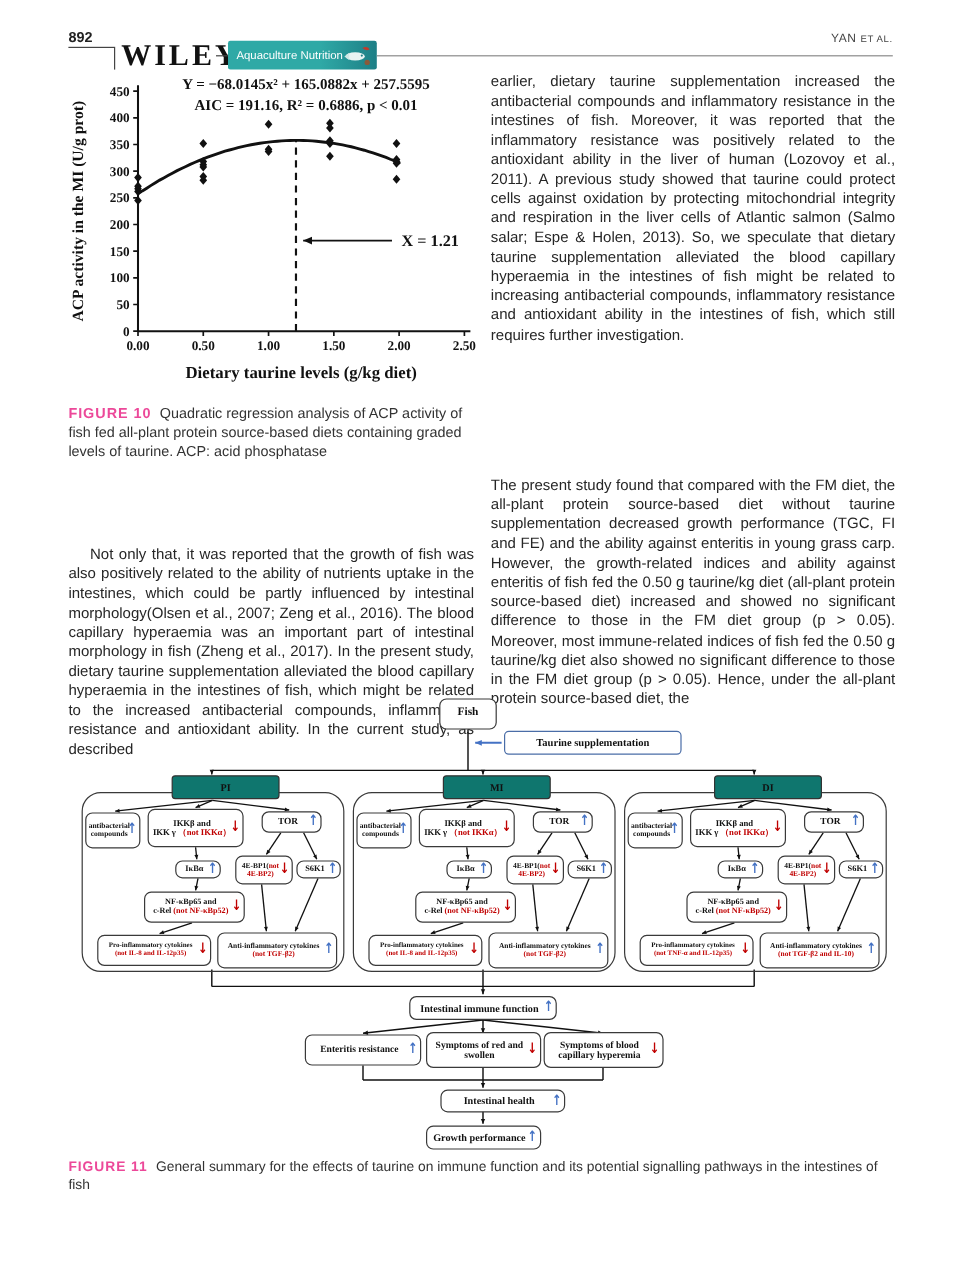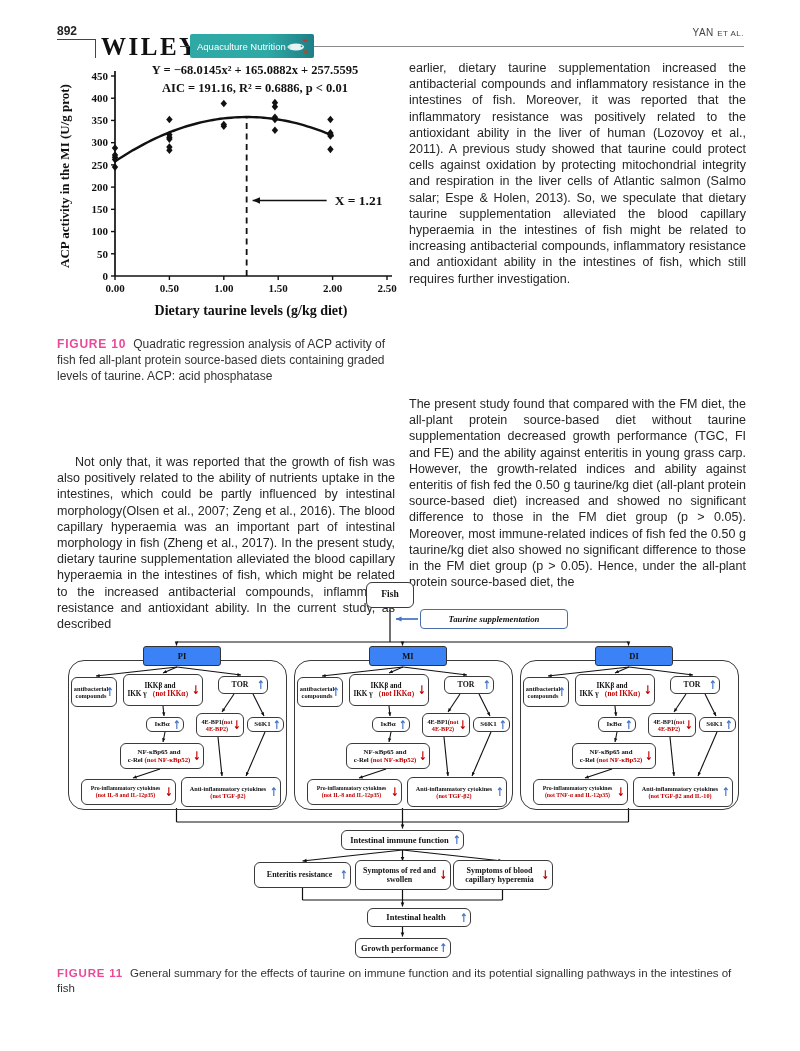--- a/index.html
+++ b/index.html
@@ -32,27 +32,27 @@
   #cap11{left:57px;top:966px;width:689px;font-size:11.5px;line-height:15px;}
   .cap-label{font-weight:700;letter-spacing:.8px;margin-right:7px;color:#ec4899;}
   
   #fig10-chart{position:absolute;left:57px;top:58px;width:340px;height:272px;}
   
   #fig11{position:absolute;left:57px;top:578px;width:688px;height:384px;}
   #fig11 svg.wires{position:absolute;left:0;top:0;z-index:0;}
   .panel{position:absolute;top:82px;width:217px;height:148px;border:1.5px solid #3a3a3a;
          border-radius:16px;background:transparent;z-index:1;}
   .panel svg{position:absolute;left:0;top:0;z-index:1;}
-  .plabel{position:absolute;top:68px;width:78px;height:20px;z-index:3;background:#3b82f6;
+  .plabel{position:absolute;top:68px;width:90px;height:20px;z-index:3;background:#0f766e;
           border:1.2px solid #333;border-radius:3px;display:flex;align-items:center;justify-content:center;
           font-family:"Liberation Serif",serif;font-weight:700;font-size:8.5px;color:#111;box-sizing:border-box;}
   .fbx{position:absolute;background:#fff;border:1.2px solid #3a3a3a;border-radius:6px;box-sizing:border-box;
        display:flex;align-items:center;justify-content:center;text-align:center;z-index:2;
        font-family:"Liberation Serif",serif;font-weight:700;color:#111;line-height:1.18;}
-  .fbx.taurine{border-color:#4a6da7;border-radius:4px;font-style:italic;}
+  .fbx.taurine{border-color:#4a6da7;border-radius:4px;}
   .fbx .fbx-t{display:block;padding:0 2px;}
   .fbx.hasind .fbx-t{padding-right:8px;}
   .fbx .ind{position:absolute;right:2px;top:50%;transform:translateY(-53%) scaleY(1.25);
             font-family:"DejaVu Sans",sans-serif;font-weight:700;font-size:9.5px;line-height:1;}
   .red{color:#C00000;}
 </style>
 </head>
 <body>
 
 <div class="page">

